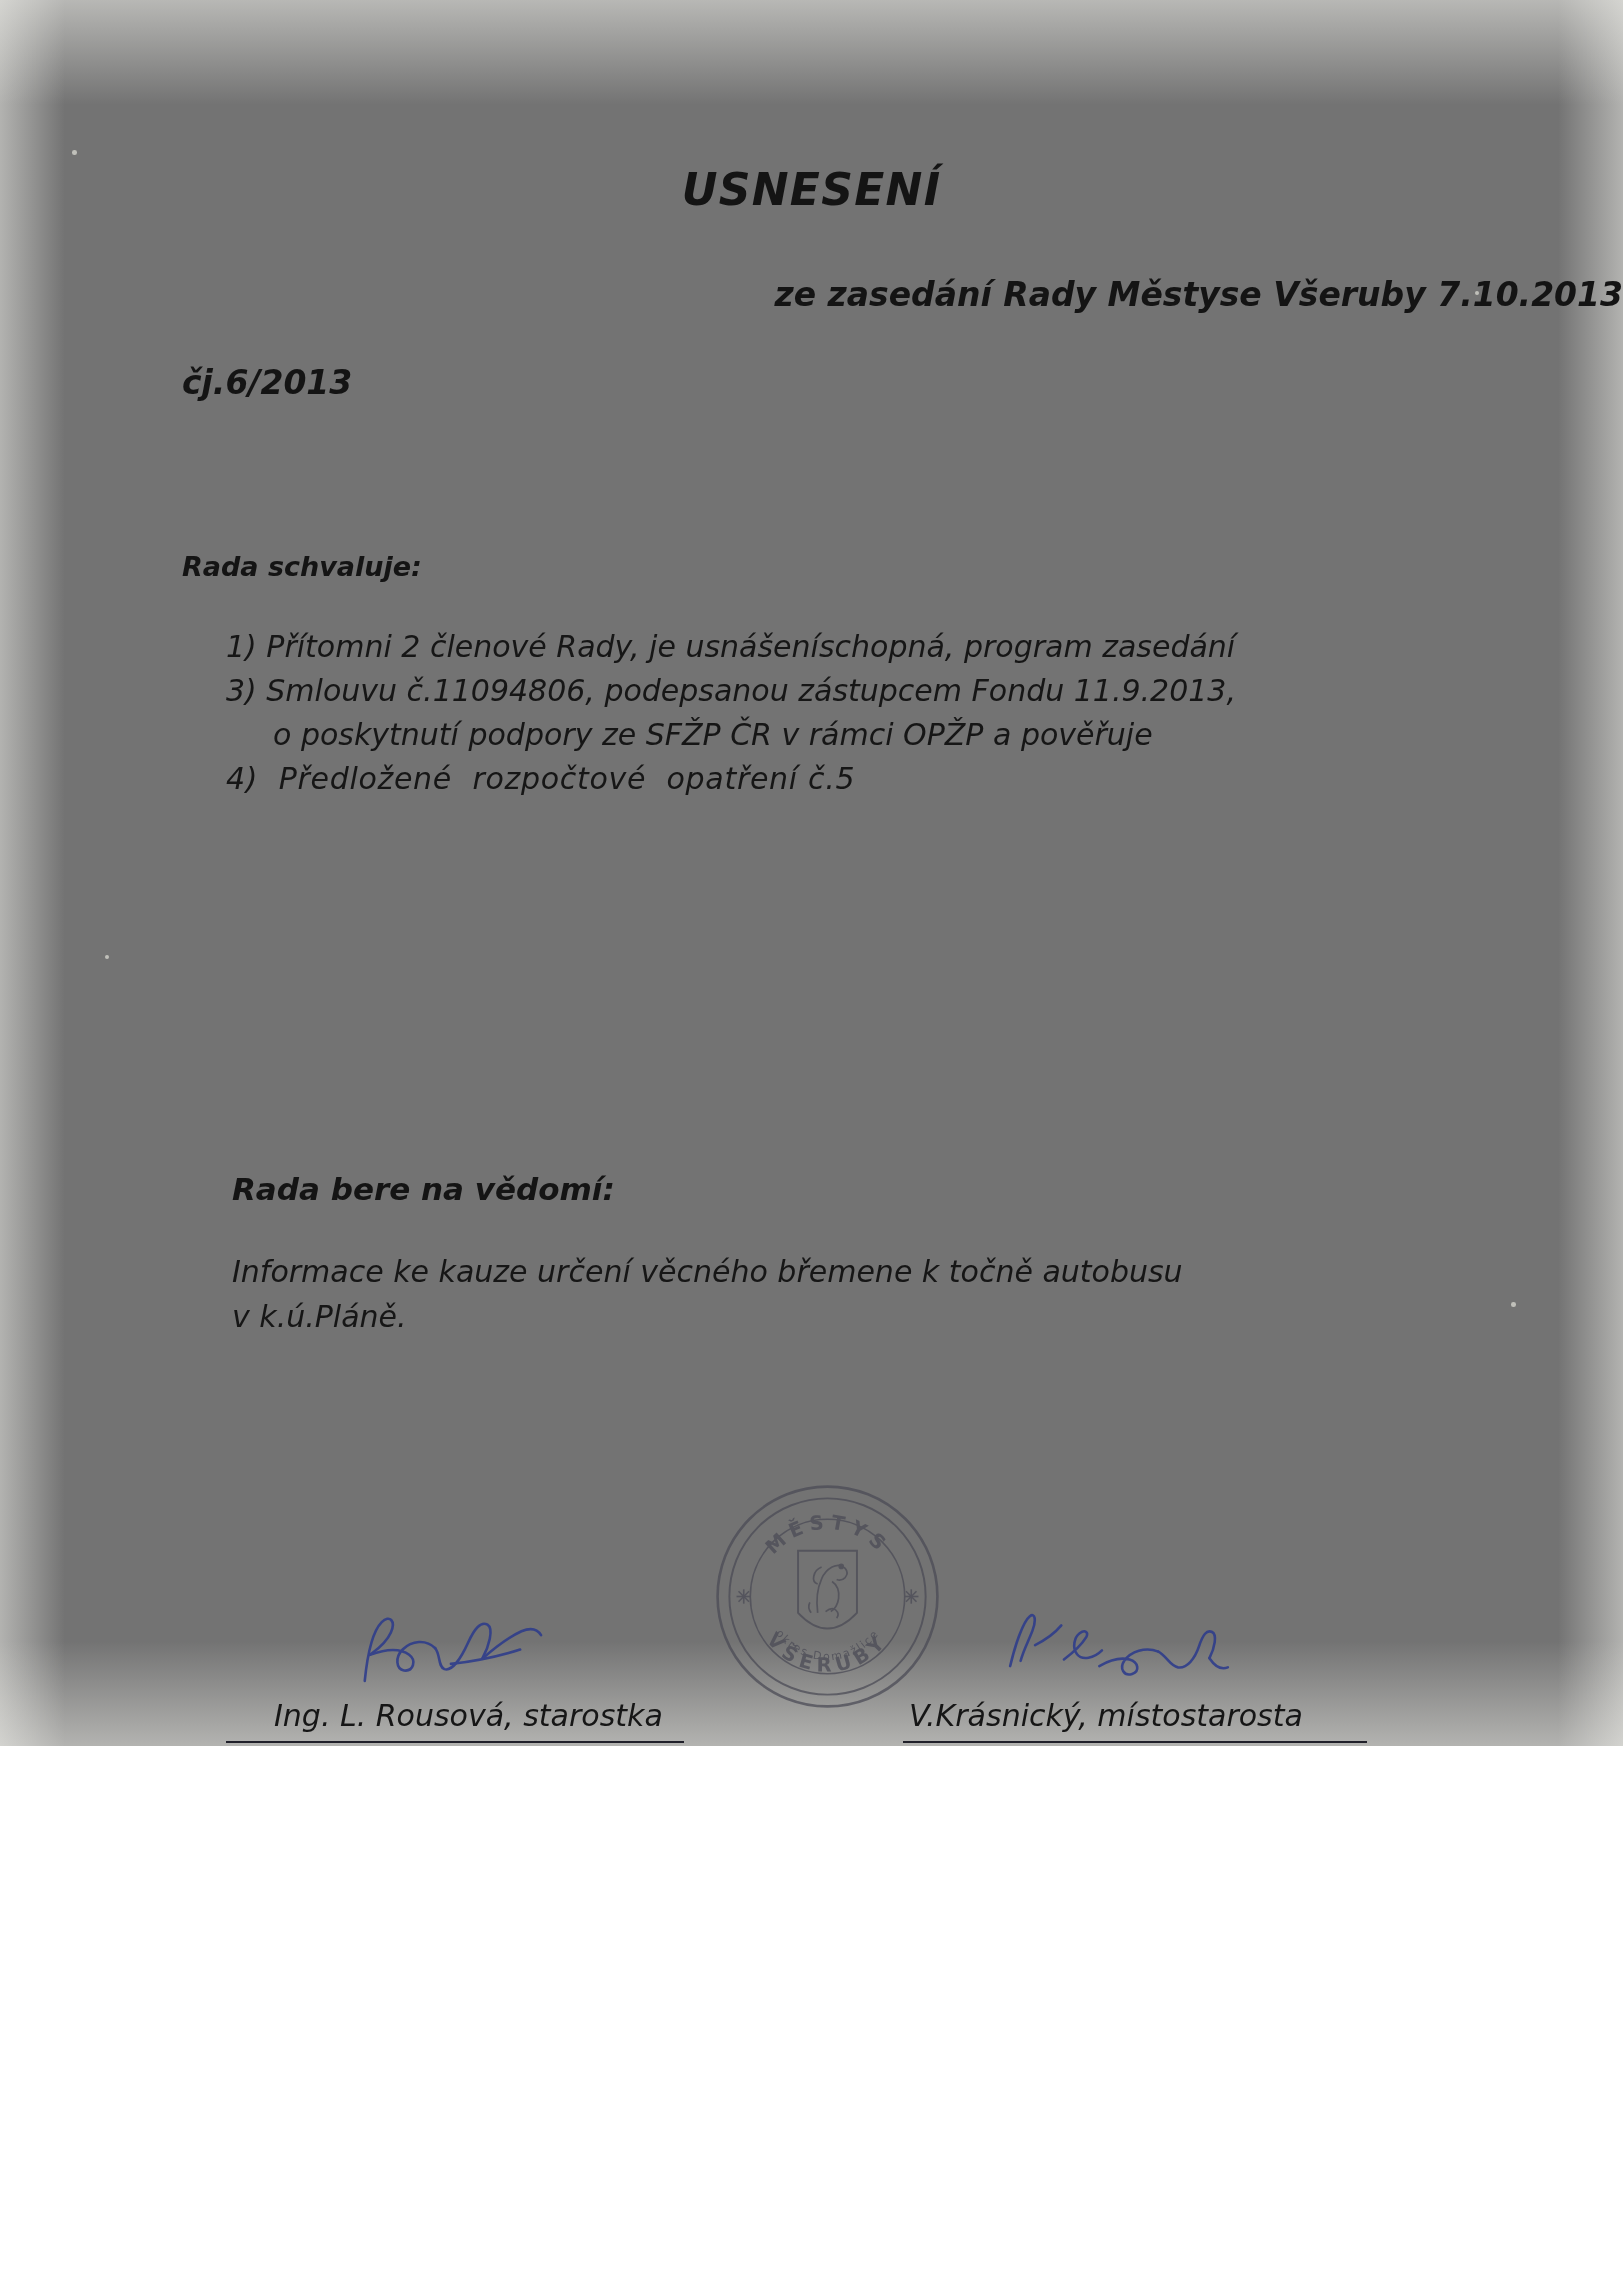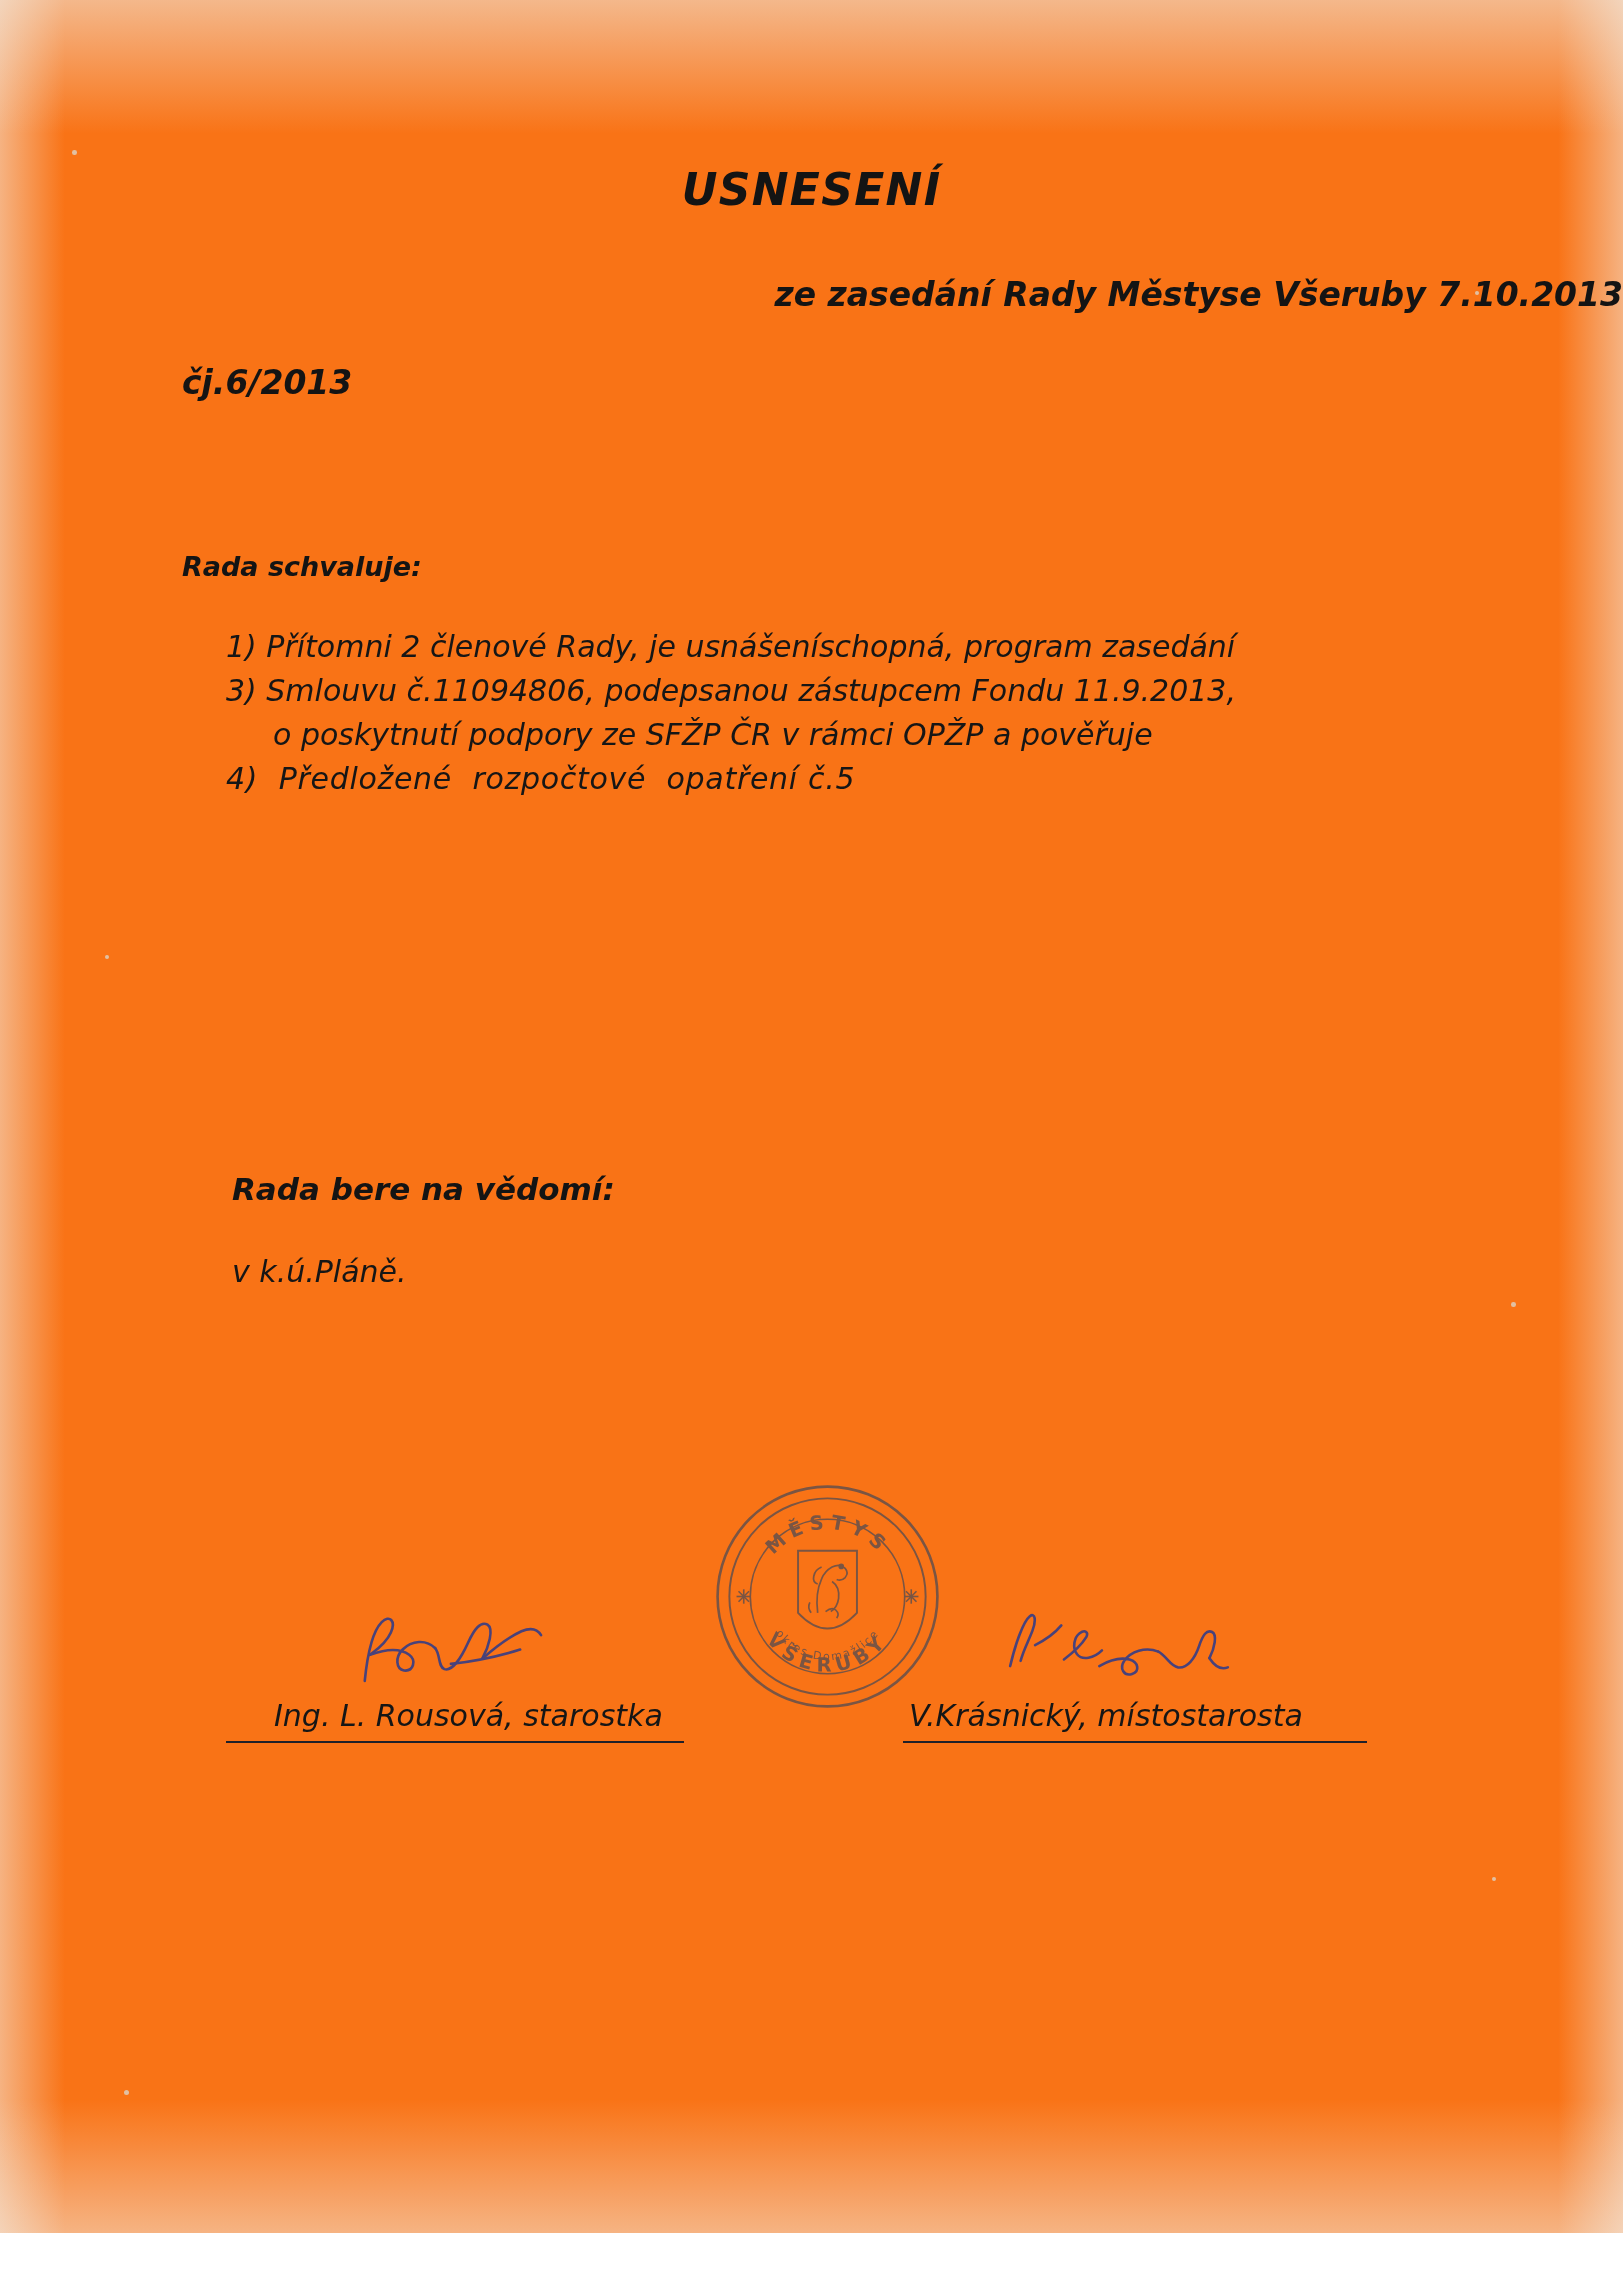--- a/index.html
+++ b/index.html
@@ -7,22 +7,22 @@
     padding: 0;
     background: #ffffff;
   }
   body {
     font-family: "DejaVu Sans", sans-serif;
     color: #1a1a1a;
   }
   .page {
     position: relative;
     width: 1623px;
-    height: 2233px;
-    background: #f97316;
+    height: 1746px;
+    background: #737373;
     overflow: hidden;
   }
   
   .scan-tint {
     position: absolute;
     inset: 0;
     background:
       linear-gradient(180deg, rgba(240,240,235,0.55) 0%, rgba(255,255,255,0) 6%),
       linear-gradient(0deg, rgba(243,243,238,0.5) 0%, rgba(255,255,255,0) 6%),
       linear-gradient(90deg, rgba(242,242,237,0.5) 0%, rgba(255,255,255,0) 4%),
@@ -215,20 +215,21 @@
 
     <div class="list">
       <span class="item">1) Přítomni 2 členové Rady, je usnášeníschopná, program zasedání</span>
       <span class="item">3) Smlouvu č.11094806, podepsanou zástupcem Fondu 11.9.2013,</span>
       <span class="cont">o poskytnutí podpory ze SFŽP ČR v rámci OPŽP a pověřuje</span>
       <span class="item item-4">4)  Předložené  rozpočtové  opatření č.5</span>
     </div>
 
     <div class="sec-notes">Rada  bere na vědomí:</div>
     <div class="notes-body">
+      <span>Informace ke kauze  určení věcného břemene k točně autobusu</span>
       <span>v k.ú.Pláně.</span>
     </div>
 
     <svg class="stamp" viewBox="0 0 350 350">
       <circle cx="175" cy="175" r="168" fill="none" stroke="#4a4a55" stroke-width="4"></circle>
       <circle cx="175" cy="175" r="150" fill="none" stroke="#4a4a55" stroke-width="3"></circle>
       <circle cx="175" cy="175" r="118" fill="none" stroke="#4a4a55" stroke-width="2.5"></circle>
       <defs>
         <path id="arcTop" d="M 72,175 A 103,103 0 0 1 278,175"></path>
         <path id="arcBot" d="M 60,175 A 115,115 0 0 0 290,175"></path>

